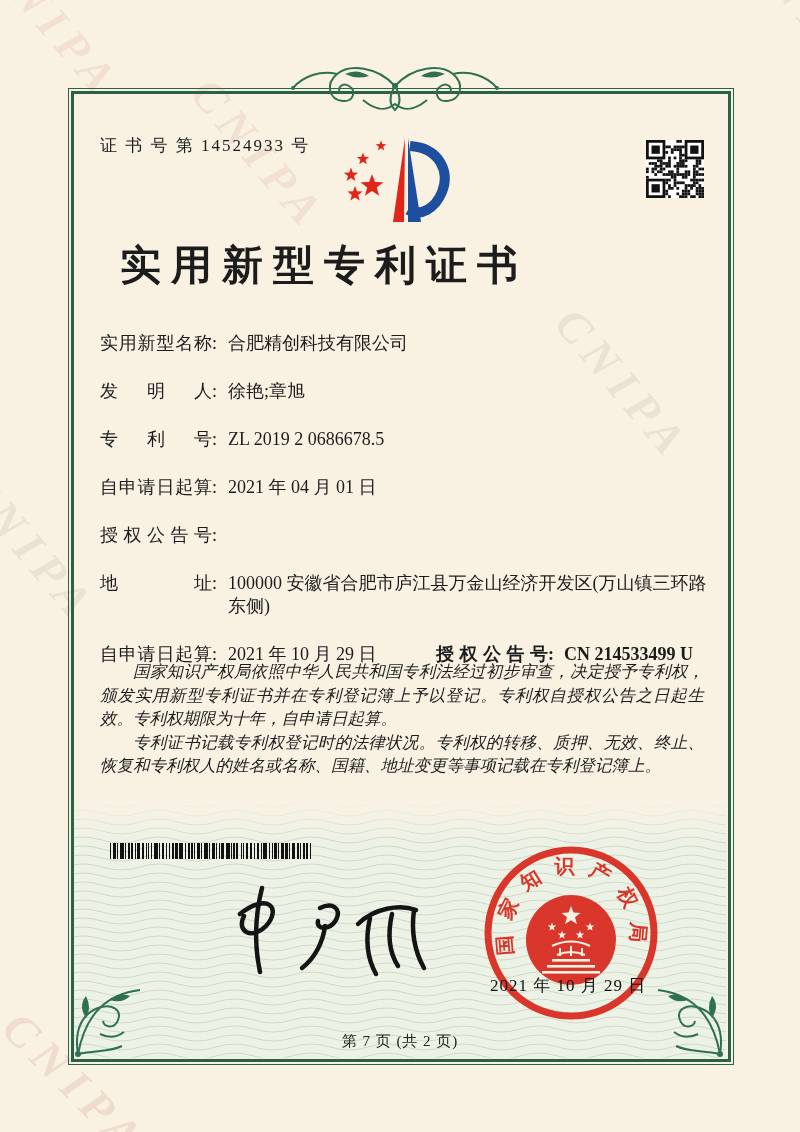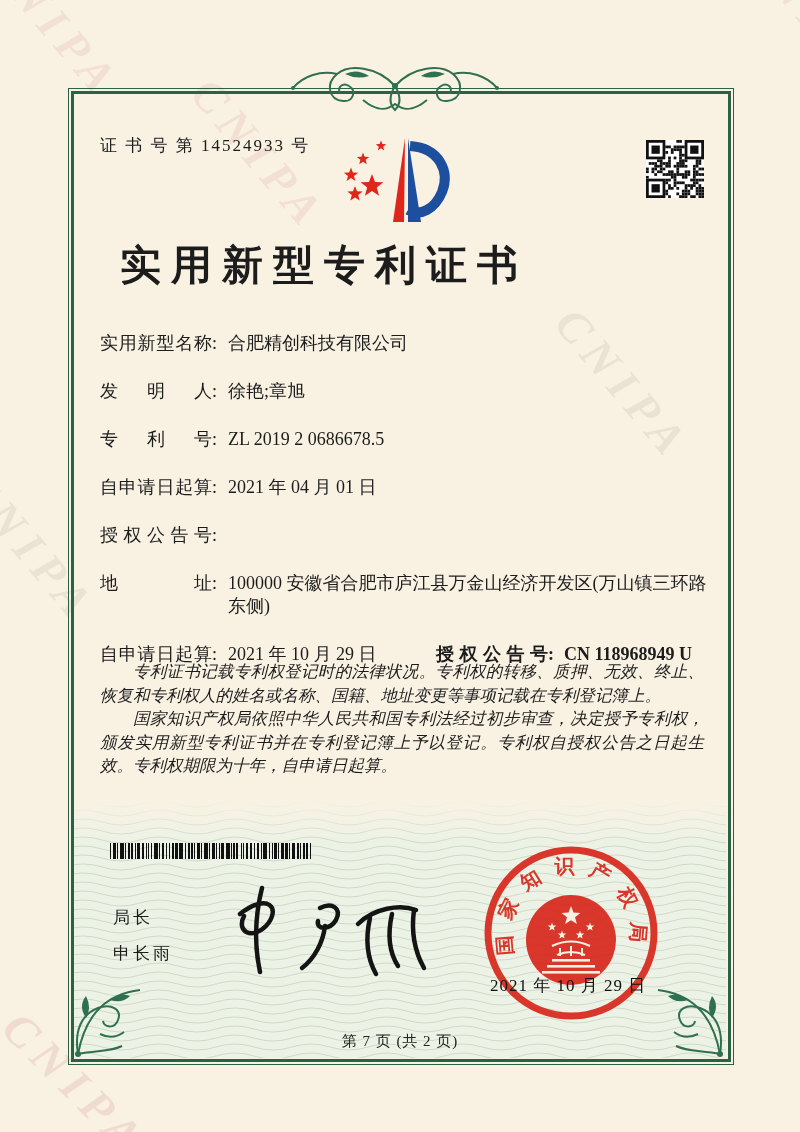--- a/index.html
+++ b/index.html
@@ -424,28 +424,28 @@
     </div>
     <div class="frow">
       <span class="pair1">
         <span class="flabel">自申请日起算</span>
           <span class="fcolon">:</span>
         <span class="fvalue">2021 年 10 月 29 日</span>
       </span>
       <span class="pair2">
         <span class="flabel">授权公告号</span>
           <span class="fcolon">:</span>
-        <span class="fvalue">CN 118968949 U</span>
+        <span class="fvalue">CN 214533499 U</span>
       </span>
     </div>
   </div>
 
   <div class="paras">
+    <p>国家知识产权局依照中华人民共和国专利法经过初步审查，决定授予专利权，颁发实用新型专利证书并在专利登记簿上予以登记。专利权自授权公告之日起生效。专利权期限为十年，自申请日起算。</p>
     <p>专利证书记载专利权登记时的法律状况。专利权的转移、质押、无效、终止、恢复和专利权人的姓名或名称、国籍、地址变更等事项记载在专利登记簿上。</p>
-    <p>国家知识产权局依照中华人民共和国专利法经过初步审查，决定授予专利权，颁发实用新型专利证书并在专利登记簿上予以登记。专利权自授权公告之日起生效。专利权期限为十年，自申请日起算。</p>
   </div>
 
   <div class="barcode" id="barcode">
       <i style="width: 1.25px;"></i>
       <em style="width: 2.2px;"></em>
       <i style="width: 2.5px;"></i>
       <em style="width: 1.3px;"></em>
       <i style="width: 1.25px;"></i>
       <em style="width: 1.3px;"></em>
       <i style="width: 3.75px;"></i>
@@ -553,24 +553,20 @@
       <i style="width: 1.25px;"></i>
       <em style="width: 1.3px;"></em>
       <i style="width: 2.5px;"></i>
       <em style="width: 1.3px;"></em>
       <i style="width: 1.25px;"></i>
       <em style="width: 2.2px;"></em>
       <i style="width: 1.25px;"></i>
       <em style="width: 1.3px;"></em>
     </div>
 
-  <div class="signer">
-    <div>局长</div>
-    <div>申长雨</div>
-  </div>
 
   <svg class="signature" width="210" height="105" viewBox="0 0 210 105">
     <g stroke="#141414" stroke-width="4.5" fill="none" stroke-linecap="round">
       <path d="M38 10 C31 38 30 66 36 94"></path>
       <path d="M16 36 C44 14 58 30 42 48 C28 62 12 54 20 38"></path>
       <path d="M96 30 C108 24 118 30 112 42 C106 52 92 52 94 43"></path>
       <path d="M101 48 C99 64 91 80 78 90"></path>
       <path d="M134 46 C150 30 176 26 192 32"></path>
       <path d="M146 40 C141 62 143 80 152 96"></path>
       <path d="M168 36 C163 58 165 74 174 88"></path>

